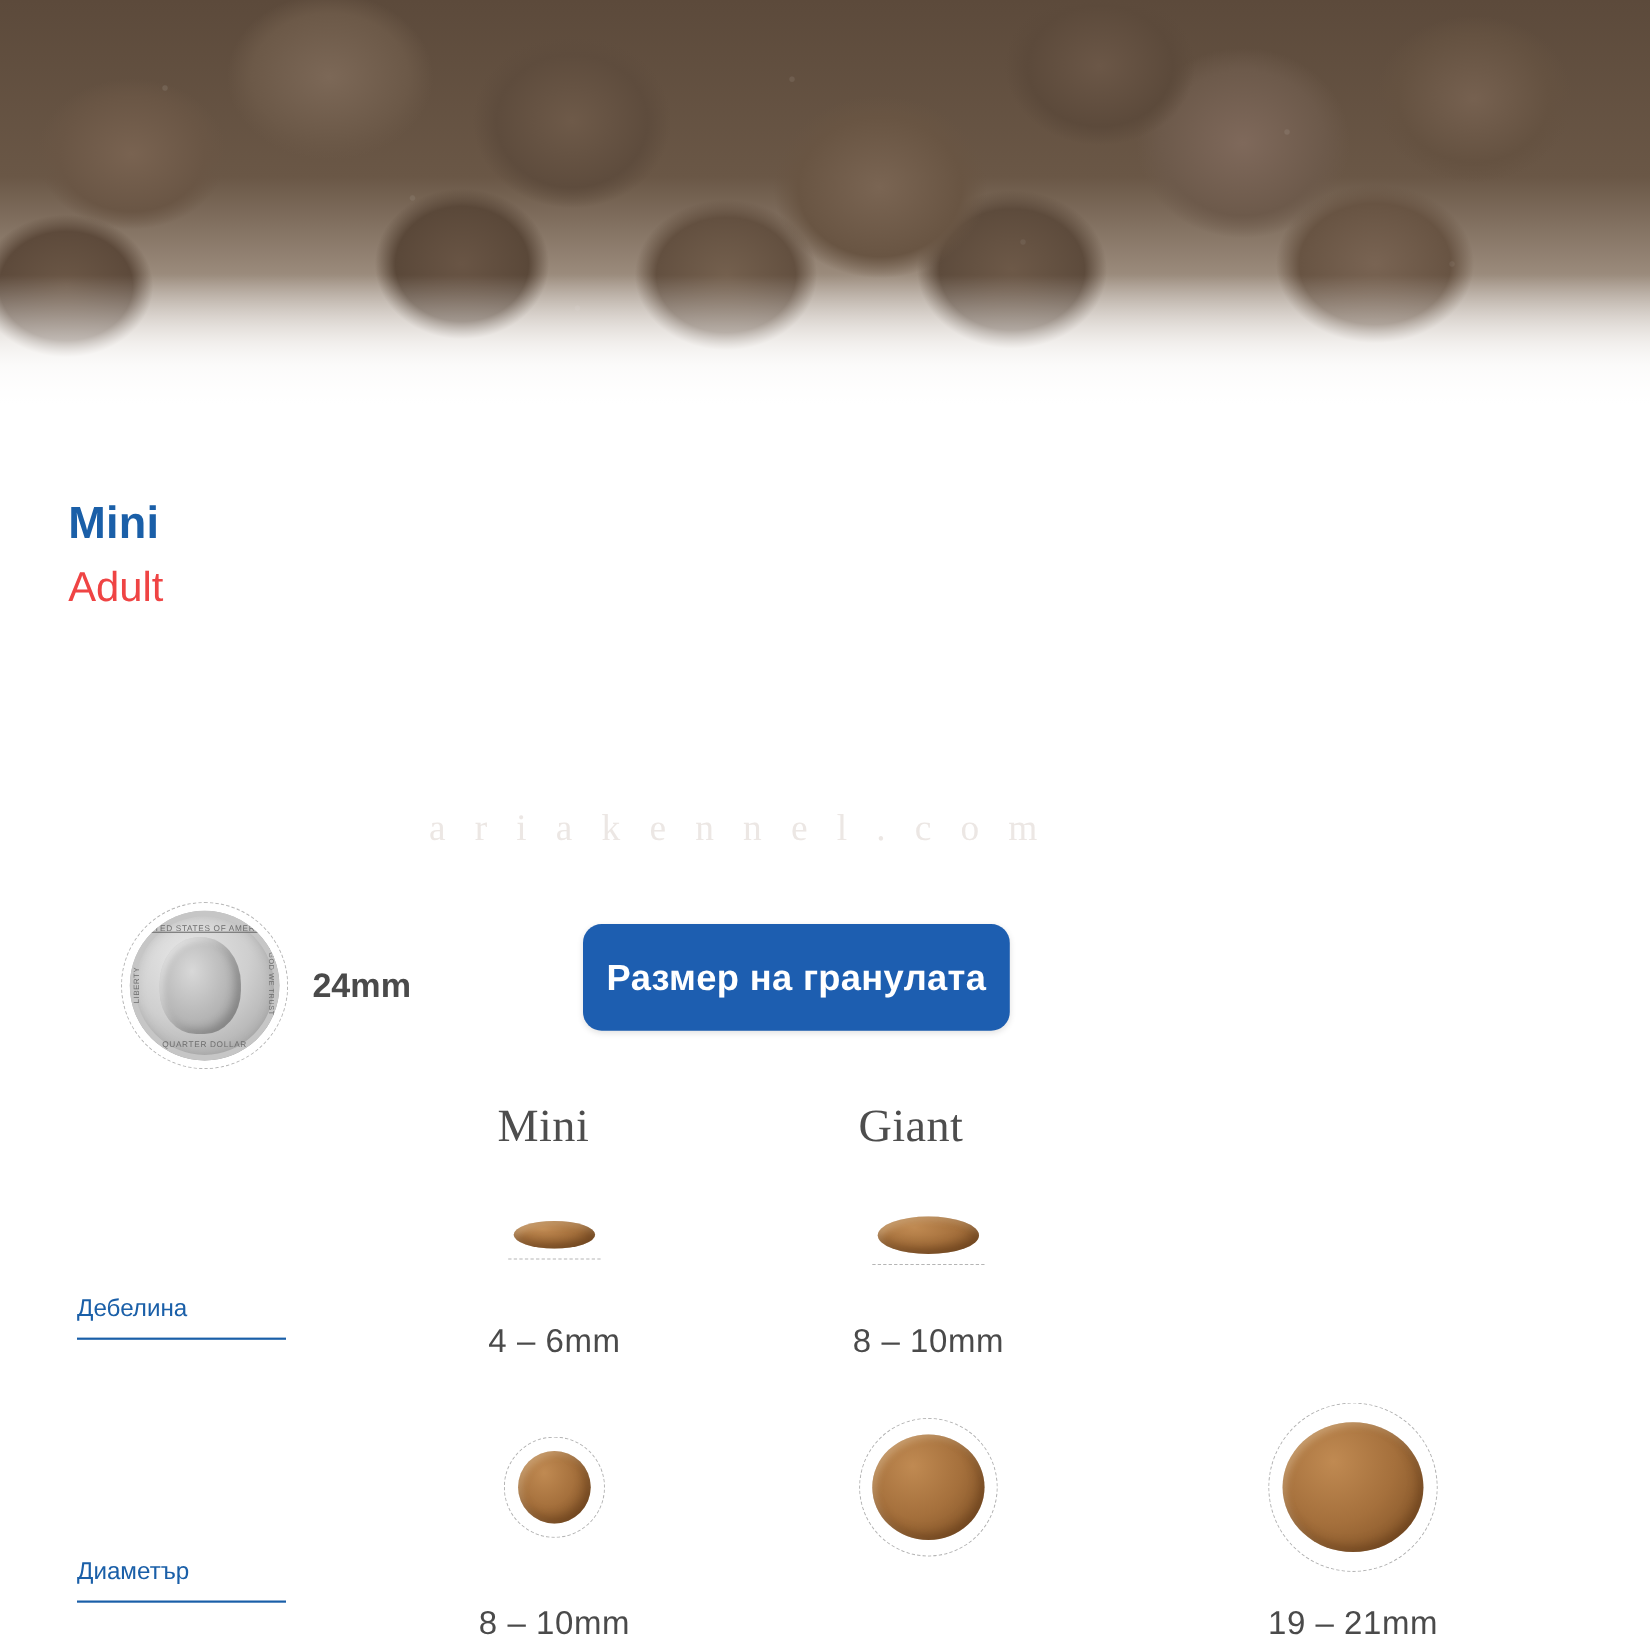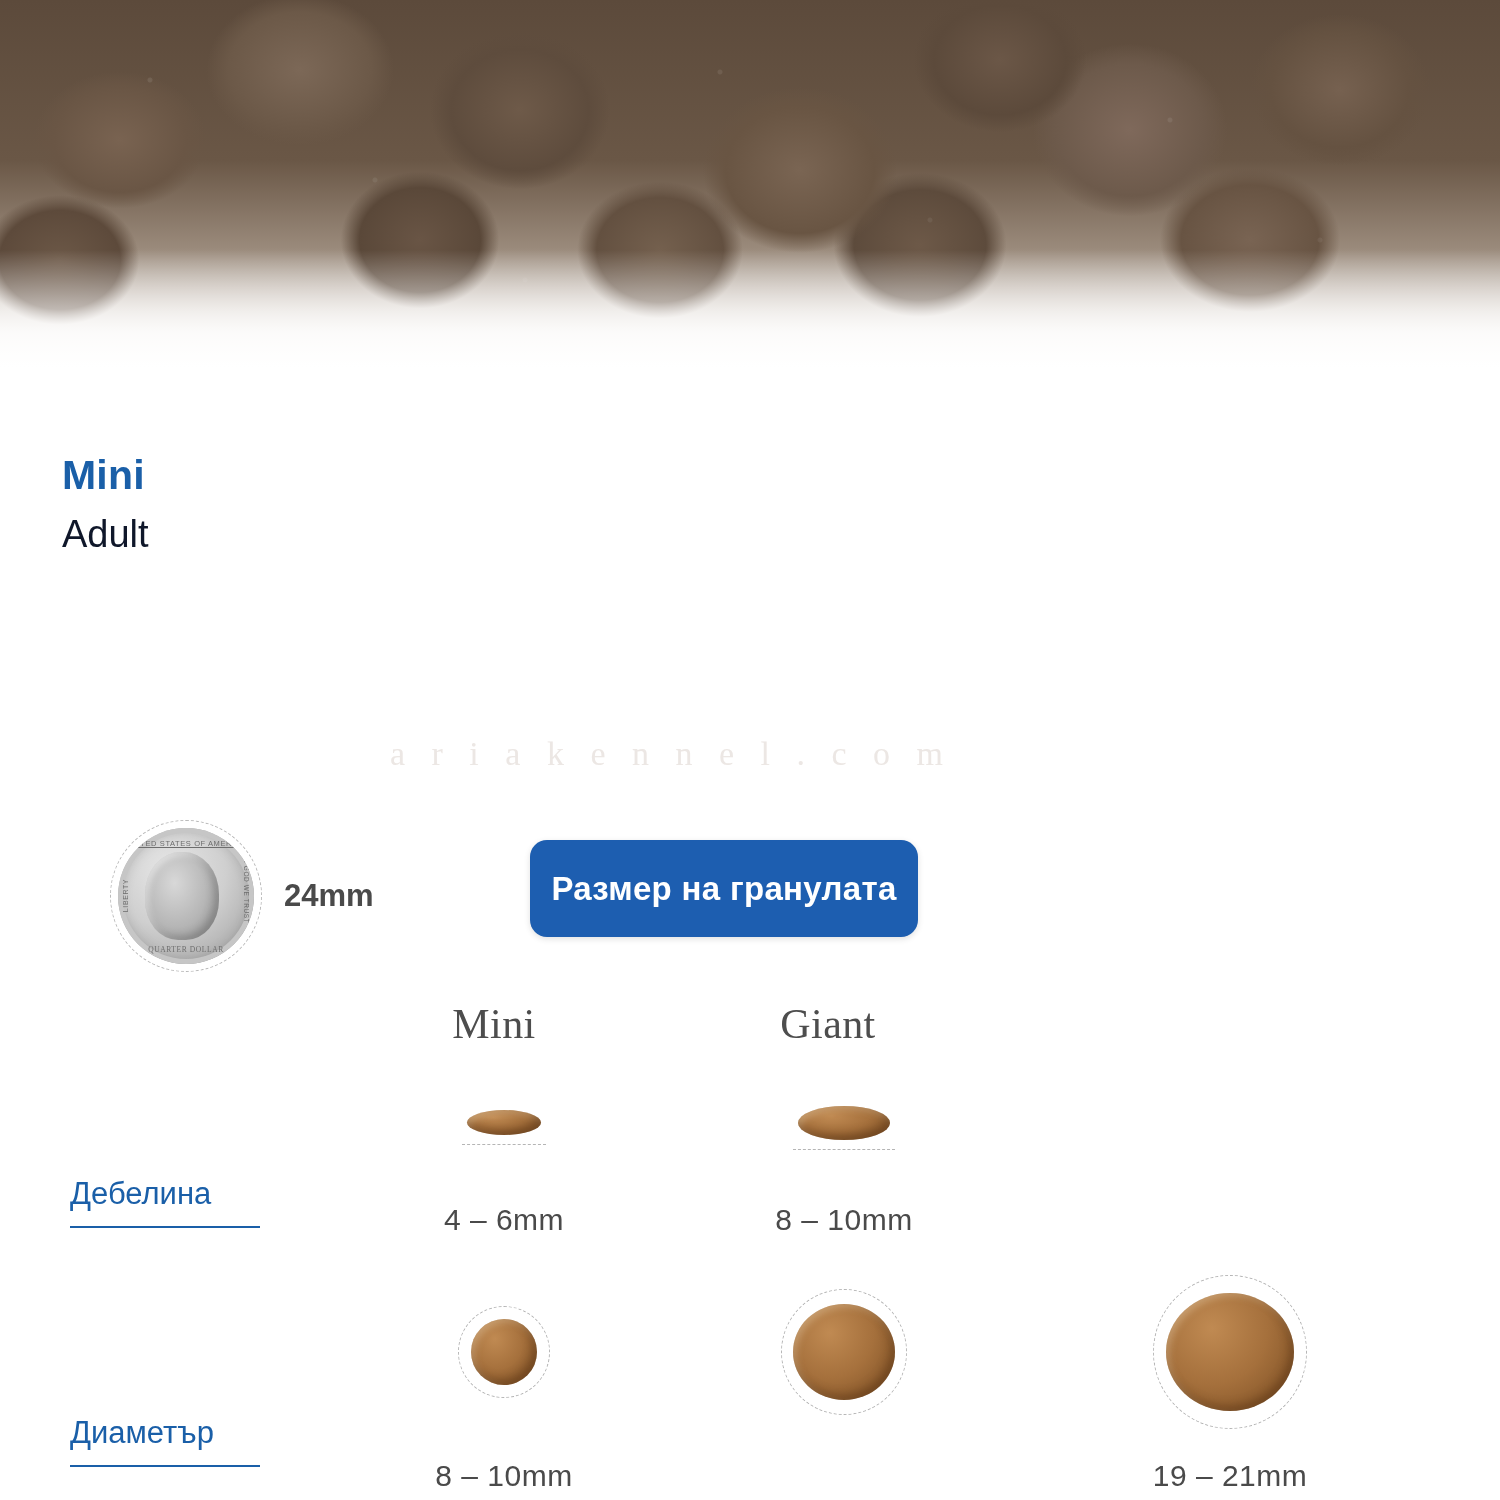--- a/index.html
+++ b/index.html
@@ -75,21 +75,21 @@
   .title-main {
     font-size: 41px;
     font-weight: bold;
     color: #1a5fa8;
     line-height: 1.25;
     letter-spacing: 0.2px;
   }
   .title-sub {
     font-size: 38px;
     font-weight: normal;
-    color: #0f172a;
+    color: #ef4444;
     line-height: 1.3;
     margin-top: 9px;
   }
 
   
   .watermark {
     position: absolute;
     left: 0;
     top: 735px;
     width: 1342px;
@@ -139,21 +139,21 @@
   .coin-txt {
     position: absolute;
     width: 100%;
     text-align: center;
     font-size: 7.5px;
     color: #6d6d6d;
     letter-spacing: 0.6px;
     font-family: "Liberation Sans", sans-serif;
   }
   .coin-txt.top { top: 11px; text-decoration: underline; }
-  .coin-txt.bottom { bottom: 10px; font-family: Liberation Serif, serif; }
+  .coin-txt.bottom { bottom: 10px; }
   .coin-txt.left {
     transform: rotate(-90deg);
     left: -43px; top: 64px;
     width: 100px;
     font-size: 7px;
   }
   .coin-txt.right {
     right: -40px; top: 58px;
     width: 96px;
     font-size: 6.5px;
@@ -206,21 +206,21 @@
 
   .head-name {
     font-family: "Liberation Serif", serif;
     font-size: 42px;
     color: #4d4d4d;
     letter-spacing: 0.4px;
     padding-bottom: 12px;
   }
 
   .row-label {
-    font-size: 31px;
+    font-size: 22px;
     color: #1a5fa8;
     padding-top: 116px;
     padding-left: 10px;
     position: relative;
   }
   .row-label .underline {
     position: absolute;
     left: 10px;
     bottom: -16px;
     width: 190px;

